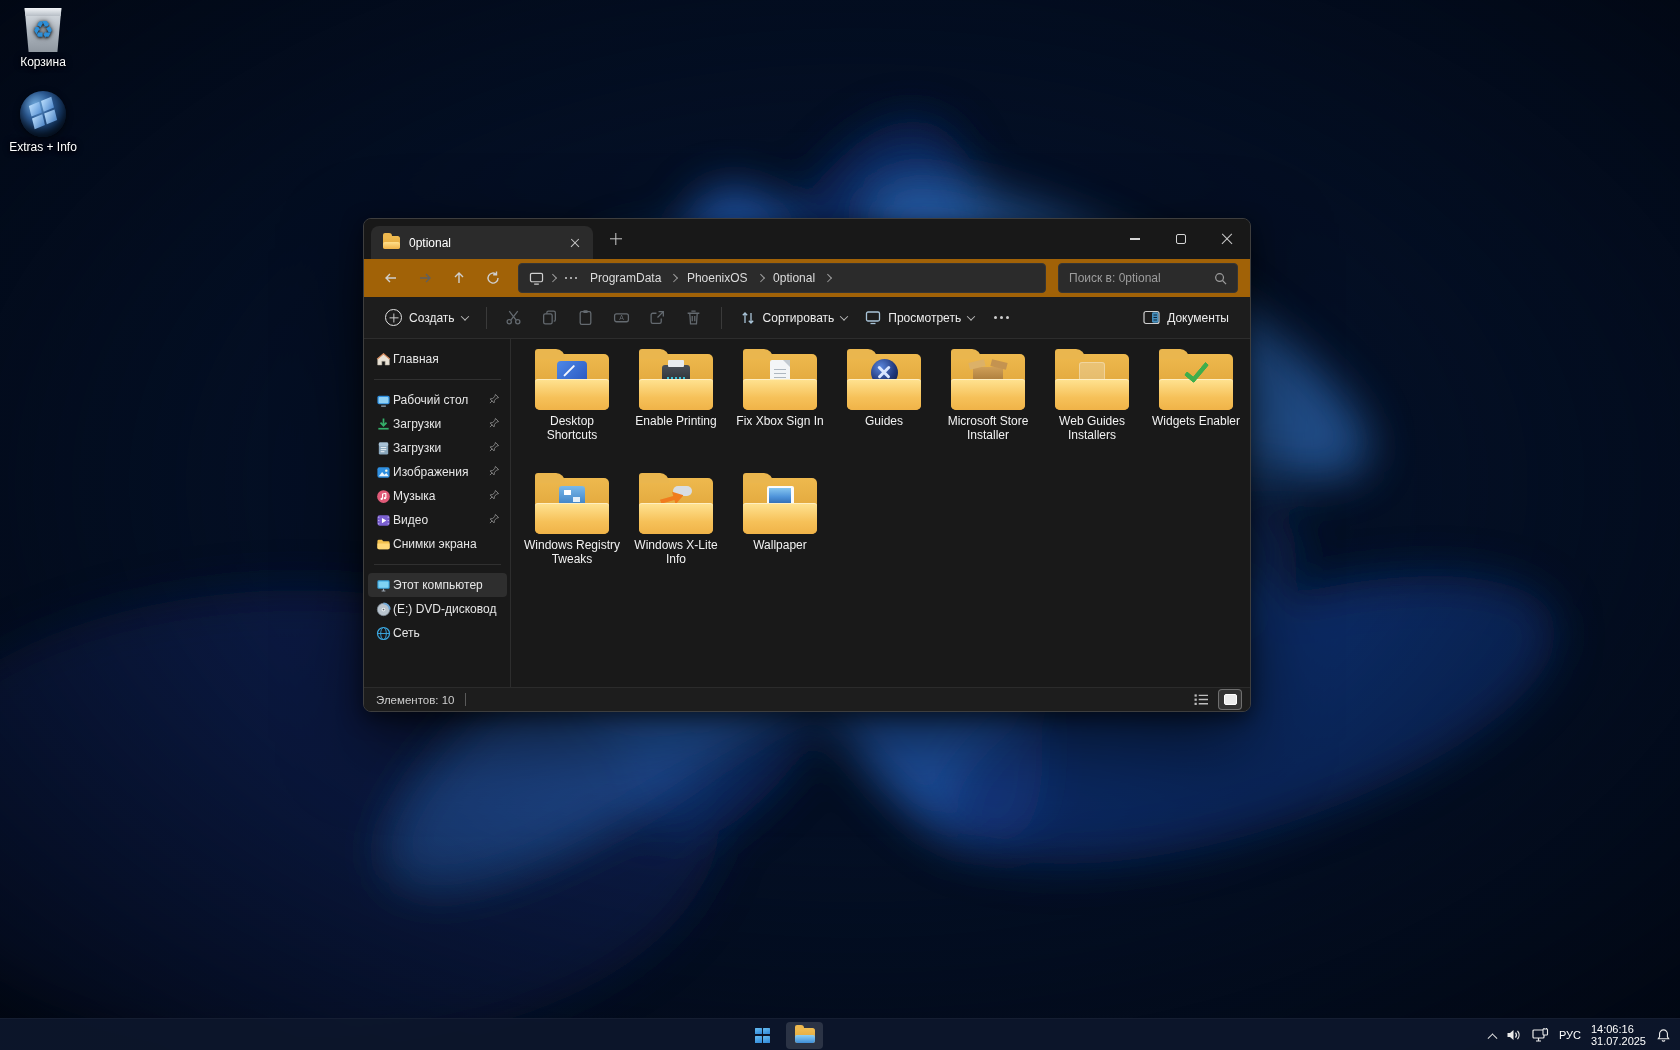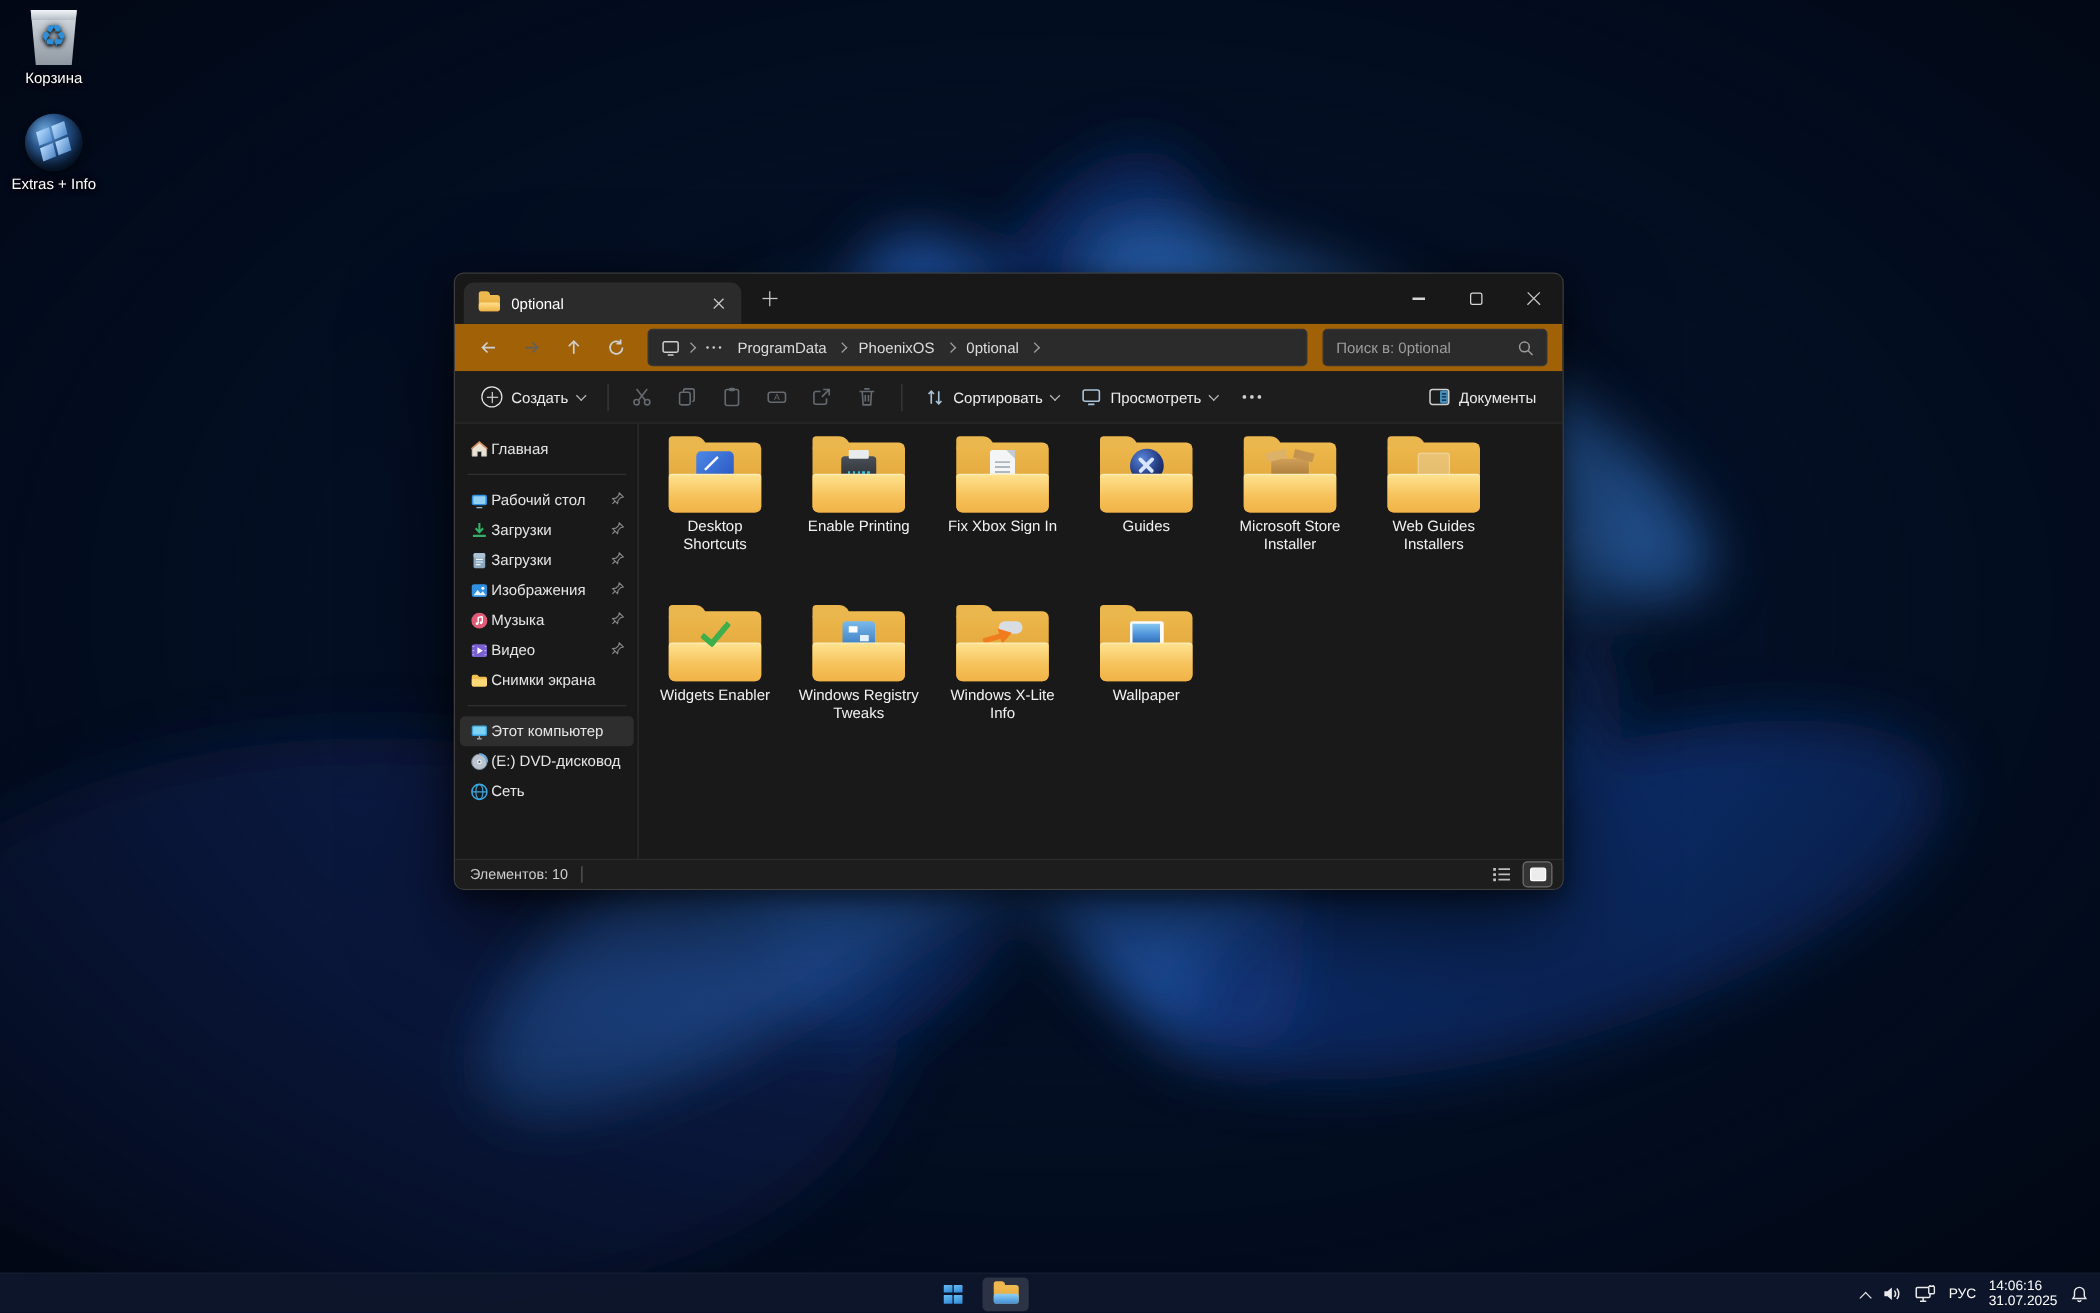--- a/index.html
+++ b/index.html
@@ -83,21 +83,21 @@
   .sidebar { width:146px; flex:0 0 auto; padding:8px 3px 0 4px; font-size:12px; }
   .side-item { height:24px; display:flex; align-items:center; gap:2px; padding:0 7px; border-radius:4px; color:#e6e6e6; }
   .side-item.selected { background:#2e2e2e; }
   .side-label { white-space:nowrap; overflow:hidden; flex:1; }
   .side-icon { width:16px; height:16px; flex:0 0 auto; display:flex; align-items:center; justify-content:center; }
   .side-divider { height:1px; background:#303030; margin:8px 6px; }
   .pin { flex:0 0 auto; opacity:.85; }
   .vdiv { width:1px; background:#2d2d2d; flex:0 0 auto; }
 
   .main { flex:1; padding:12px 0 0 9px; overflow:hidden; }
-  .grid { display:flex; flex-wrap:wrap; width:730px;gap:11px; }
+  .grid { display:flex; flex-wrap:wrap; width:730px; }
   .tile { width:104px; height:124px; display:flex; flex-direction:column; align-items:center; padding-top:3px; }
   .tile-label { margin-top:5px; font-size:12px; line-height:13.5px; color:#f2f2f2; text-align:center; max-width:98px; }
 
   .folder { width:74px; height:56px; position:relative; flex:0 0 auto; }
   .f-back { position:absolute; inset:0; border-radius:5px; background:linear-gradient(180deg,#eeb94e,#d99b30); }
   .f-back::before { content:""; position:absolute; top:-5px; left:0; width:30px; height:10px;
     border-radius:3px 9px 0 0; background:#eab64e; }
   .f-ov { position:absolute; left:0; right:0; top:0; height:36px; display:flex; align-items:center; justify-content:center; z-index:1; }
   .f-front { position:absolute; left:0; right:0; bottom:0; height:31px; border-radius:3px 3px 5px 5px;
     background:linear-gradient(180deg,#ffe392 0%,#f6c159 60%,#f0b348 100%); z-index:2;

